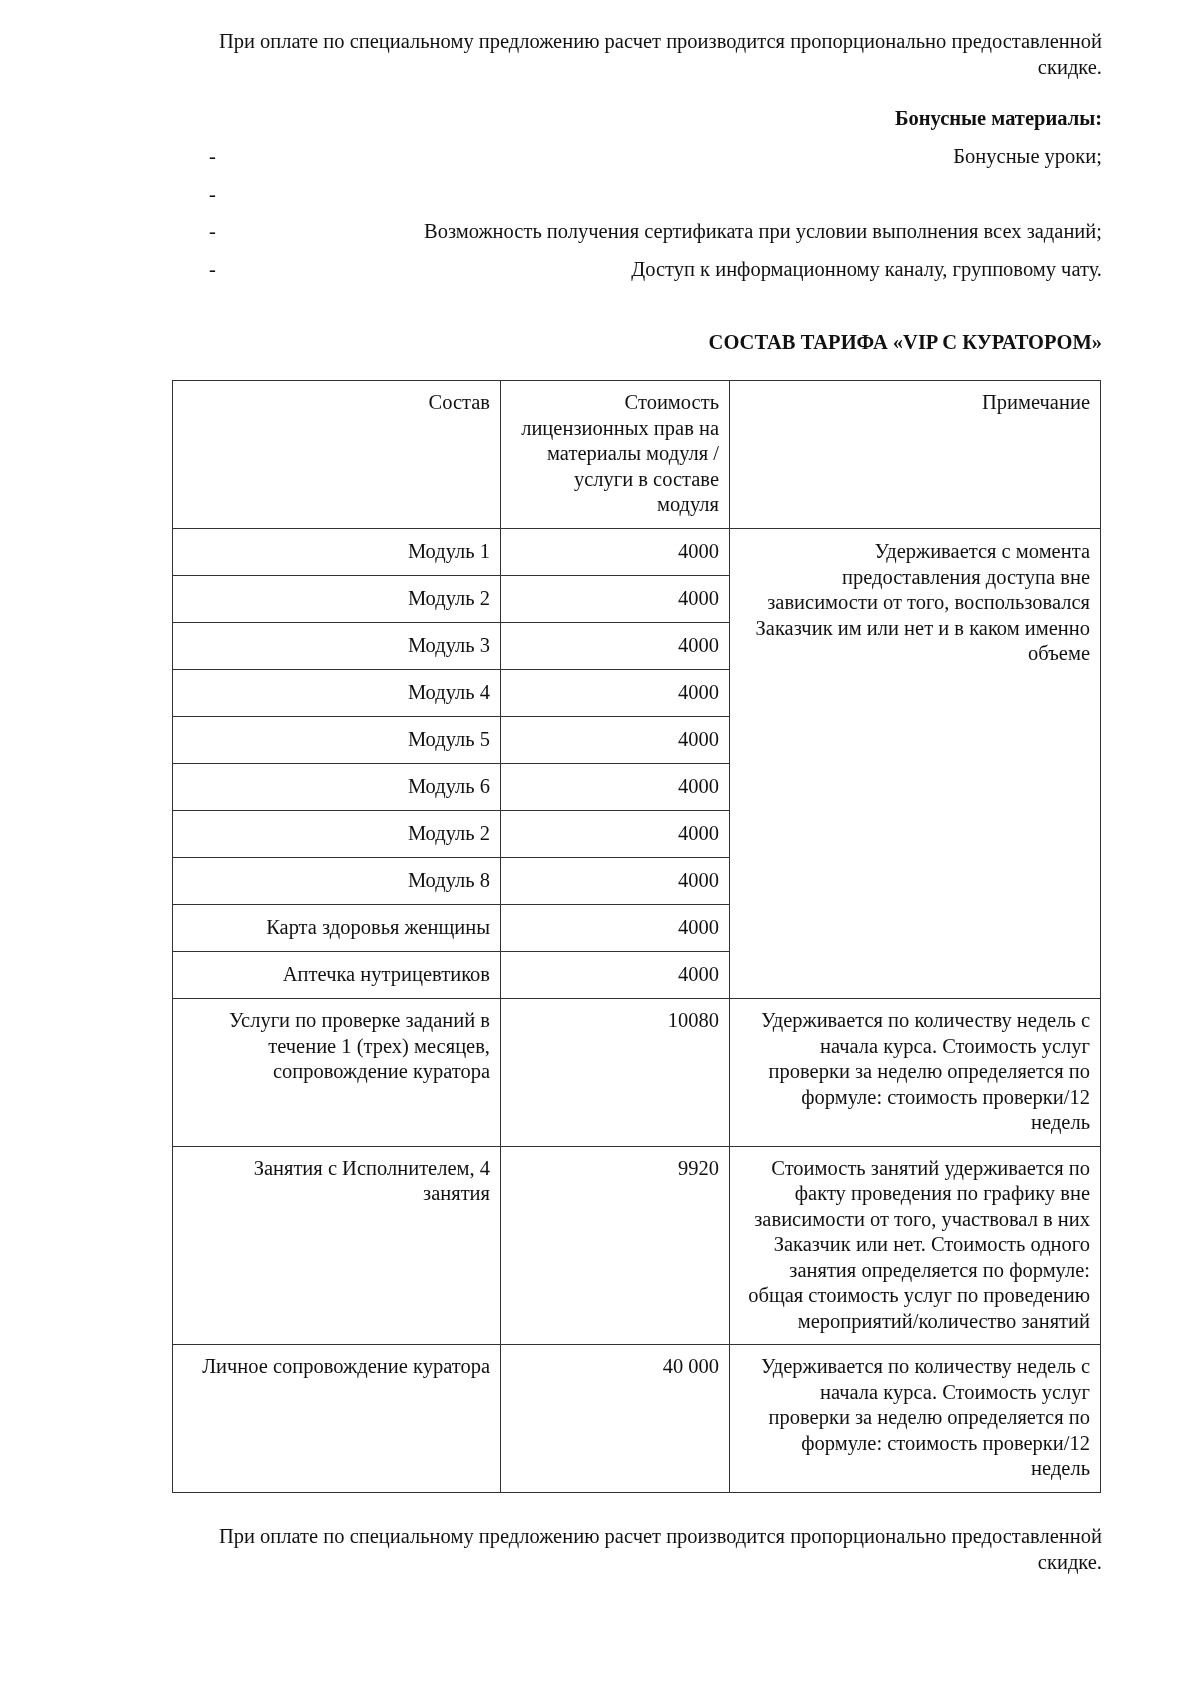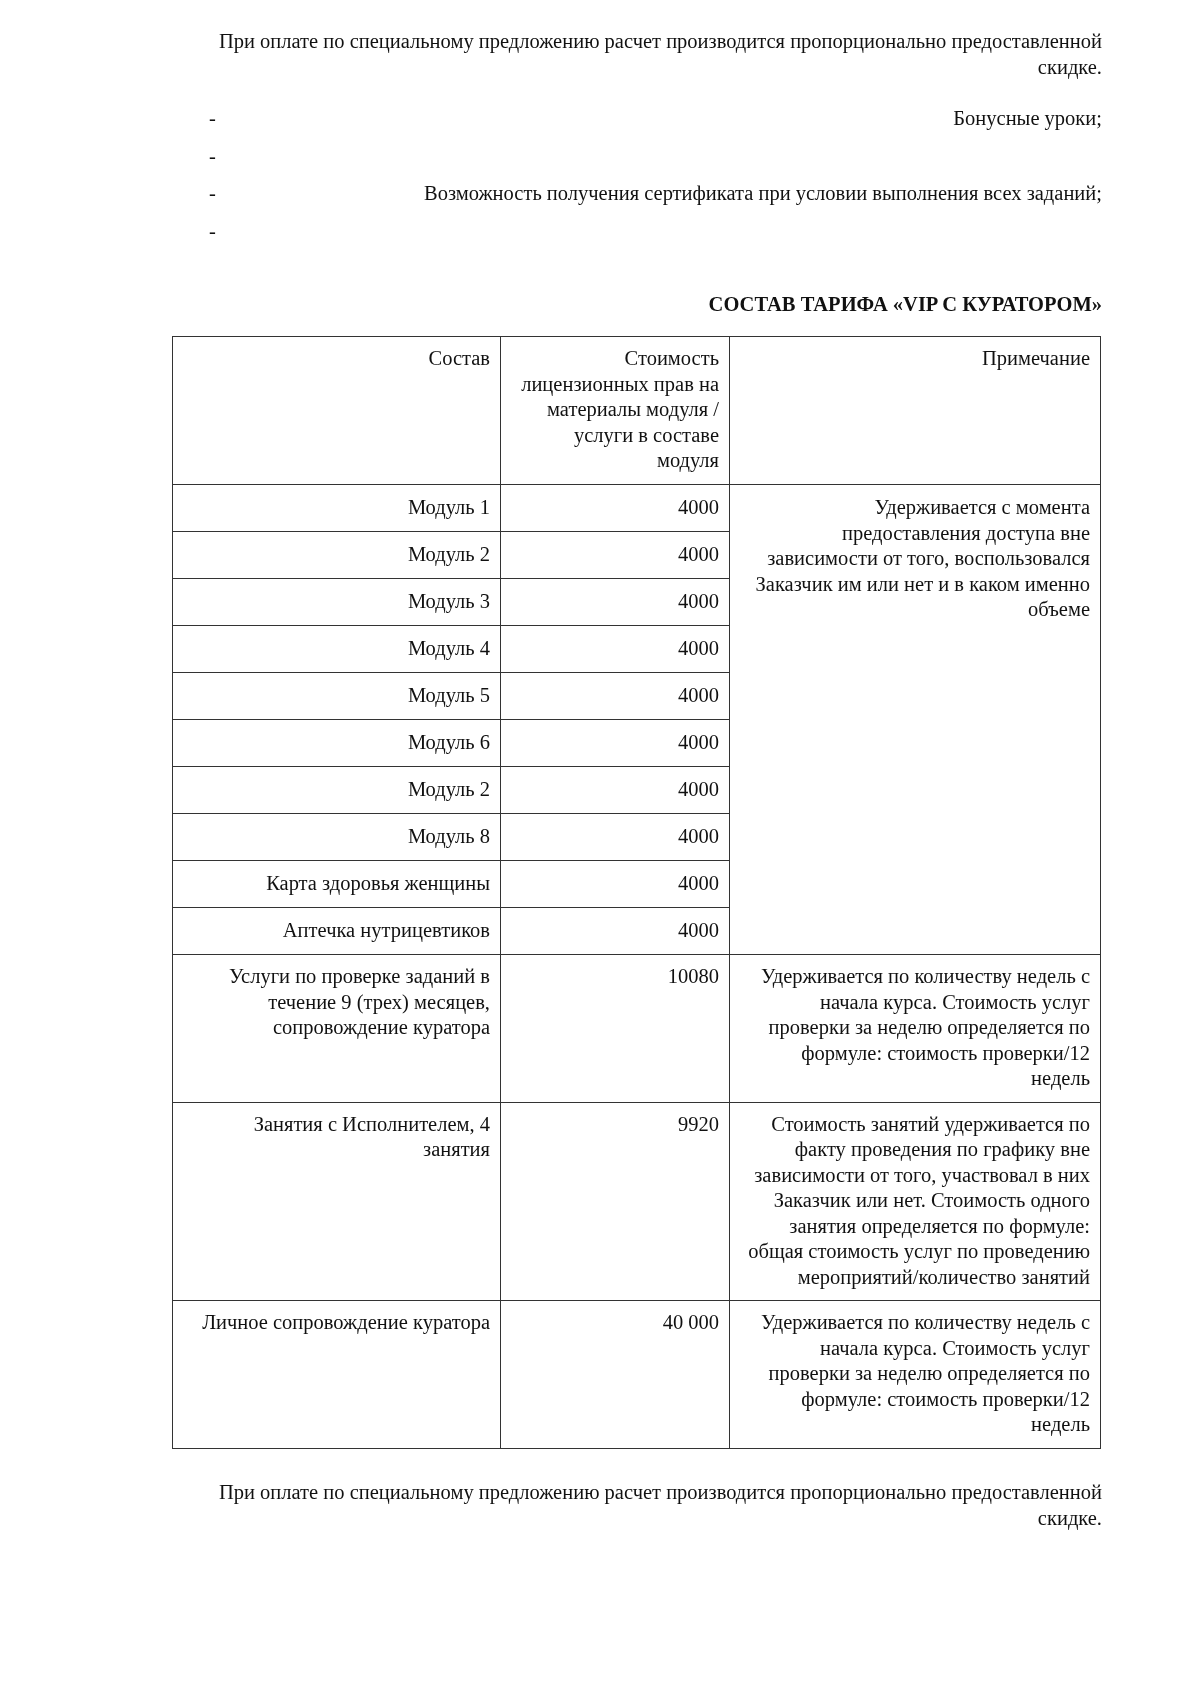--- a/index.html
+++ b/index.html
@@ -11,21 +11,21 @@
     line-height: 26px;
   }
   .page { position: absolute; left: 172px; top: 28px; width: 930px; text-align: right; }
   p { margin: 0; }
   .para { margin-bottom: 25px; }
   .bold { font-weight: bold; }
   .bonus-title { margin-bottom: 12px; }
   ul.bonus { list-style: none; margin: 0; padding: 0; }
   ul.bonus li { position: relative; padding-left: 73px; height: 37.5px; }
   ul.bonus li .dash { position: absolute; left: 37px; top: 0; }
-  .section-title { margin-top: 36px; margin-bottom: 19px; font-weight: bold; }
+  .section-title { margin-top: 36px; margin-bottom: 25px; font-weight: bold; }
   .terms { font-weight: bold; margin-bottom: 23px; }
   table.tariff {
     border-collapse: collapse;
     width: 929px;
     table-layout: fixed;
   }
   table.tariff td {
     border: 1.5px solid #333333;
     vertical-align: top;
     padding: 9px 10px 10px 10px;
@@ -37,25 +37,26 @@
   table.tariff tr.mod td { height: 27px; padding-top: 10px; padding-bottom: 9px; }
   .footer-para { margin-top: 30px; }
 </style>
 </head>
 <body>
 
 <div class="page">
 
   <p class="para">При оплате по специальному предложению расчет производится пропорционально предоставленной скидке.</p>
 
+  <p class="bold bonus-title">Бонусные материалы:</p>
   <ul class="bonus">
     <li><span class="dash">-</span><span>Бонусные уроки;</span></li>
     <li><span class="dash">-</span></li>
     <li><span class="dash">-</span><span>Возможность получения сертификата при условии выполнения всех заданий;</span></li>
-    <li><span class="dash">-</span></li>
+    <li><span class="dash">-</span><span>Доступ к информационному каналу, групповому чату.</span></li>
   </ul>
 
   <p class="section-title">СОСТАВ ТАРИФА «VIP С КУРАТОРОМ»</p>
 
 
   <table class="tariff">
     <tbody>
         <tr class="header">
       <td class="c1">Состав</td>
       <td class="c2">Стоимость лицензионных прав на материалы модуля / услуги в составе модуля</td>
@@ -96,21 +97,21 @@
     </tr>
     <tr class="mod">
       <td>Карта здоровья женщины</td>
       <td>4000</td>
     </tr>
     <tr class="mod">
       <td>Аптечка нутрицевтиков</td>
       <td>4000</td>
     </tr>
     <tr>
-      <td>Услуги по проверке заданий в течение 9 (трех) месяцев, сопровождение куратора</td>
+      <td>Услуги по проверке заданий в течение 1 (трех) месяцев, сопровождение куратора</td>
       <td>10080</td>
       <td>Удерживается по количеству недель с начала курса. Стоимость услуг проверки за неделю определяется по формуле: стоимость проверки/12 недель</td>
     </tr>
     <tr>
       <td>Занятия с Исполнителем, 4 занятия</td>
       <td>9920</td>
       <td>Стоимость занятий удерживается по факту проведения по графику вне зависимости от того, участвовал в них Заказчик или нет. Стоимость одного занятия определяется по формуле: общая стоимость услуг по проведению мероприятий/количество занятий</td>
     </tr>
     <tr>
       <td>Личное сопровождение куратора</td>

